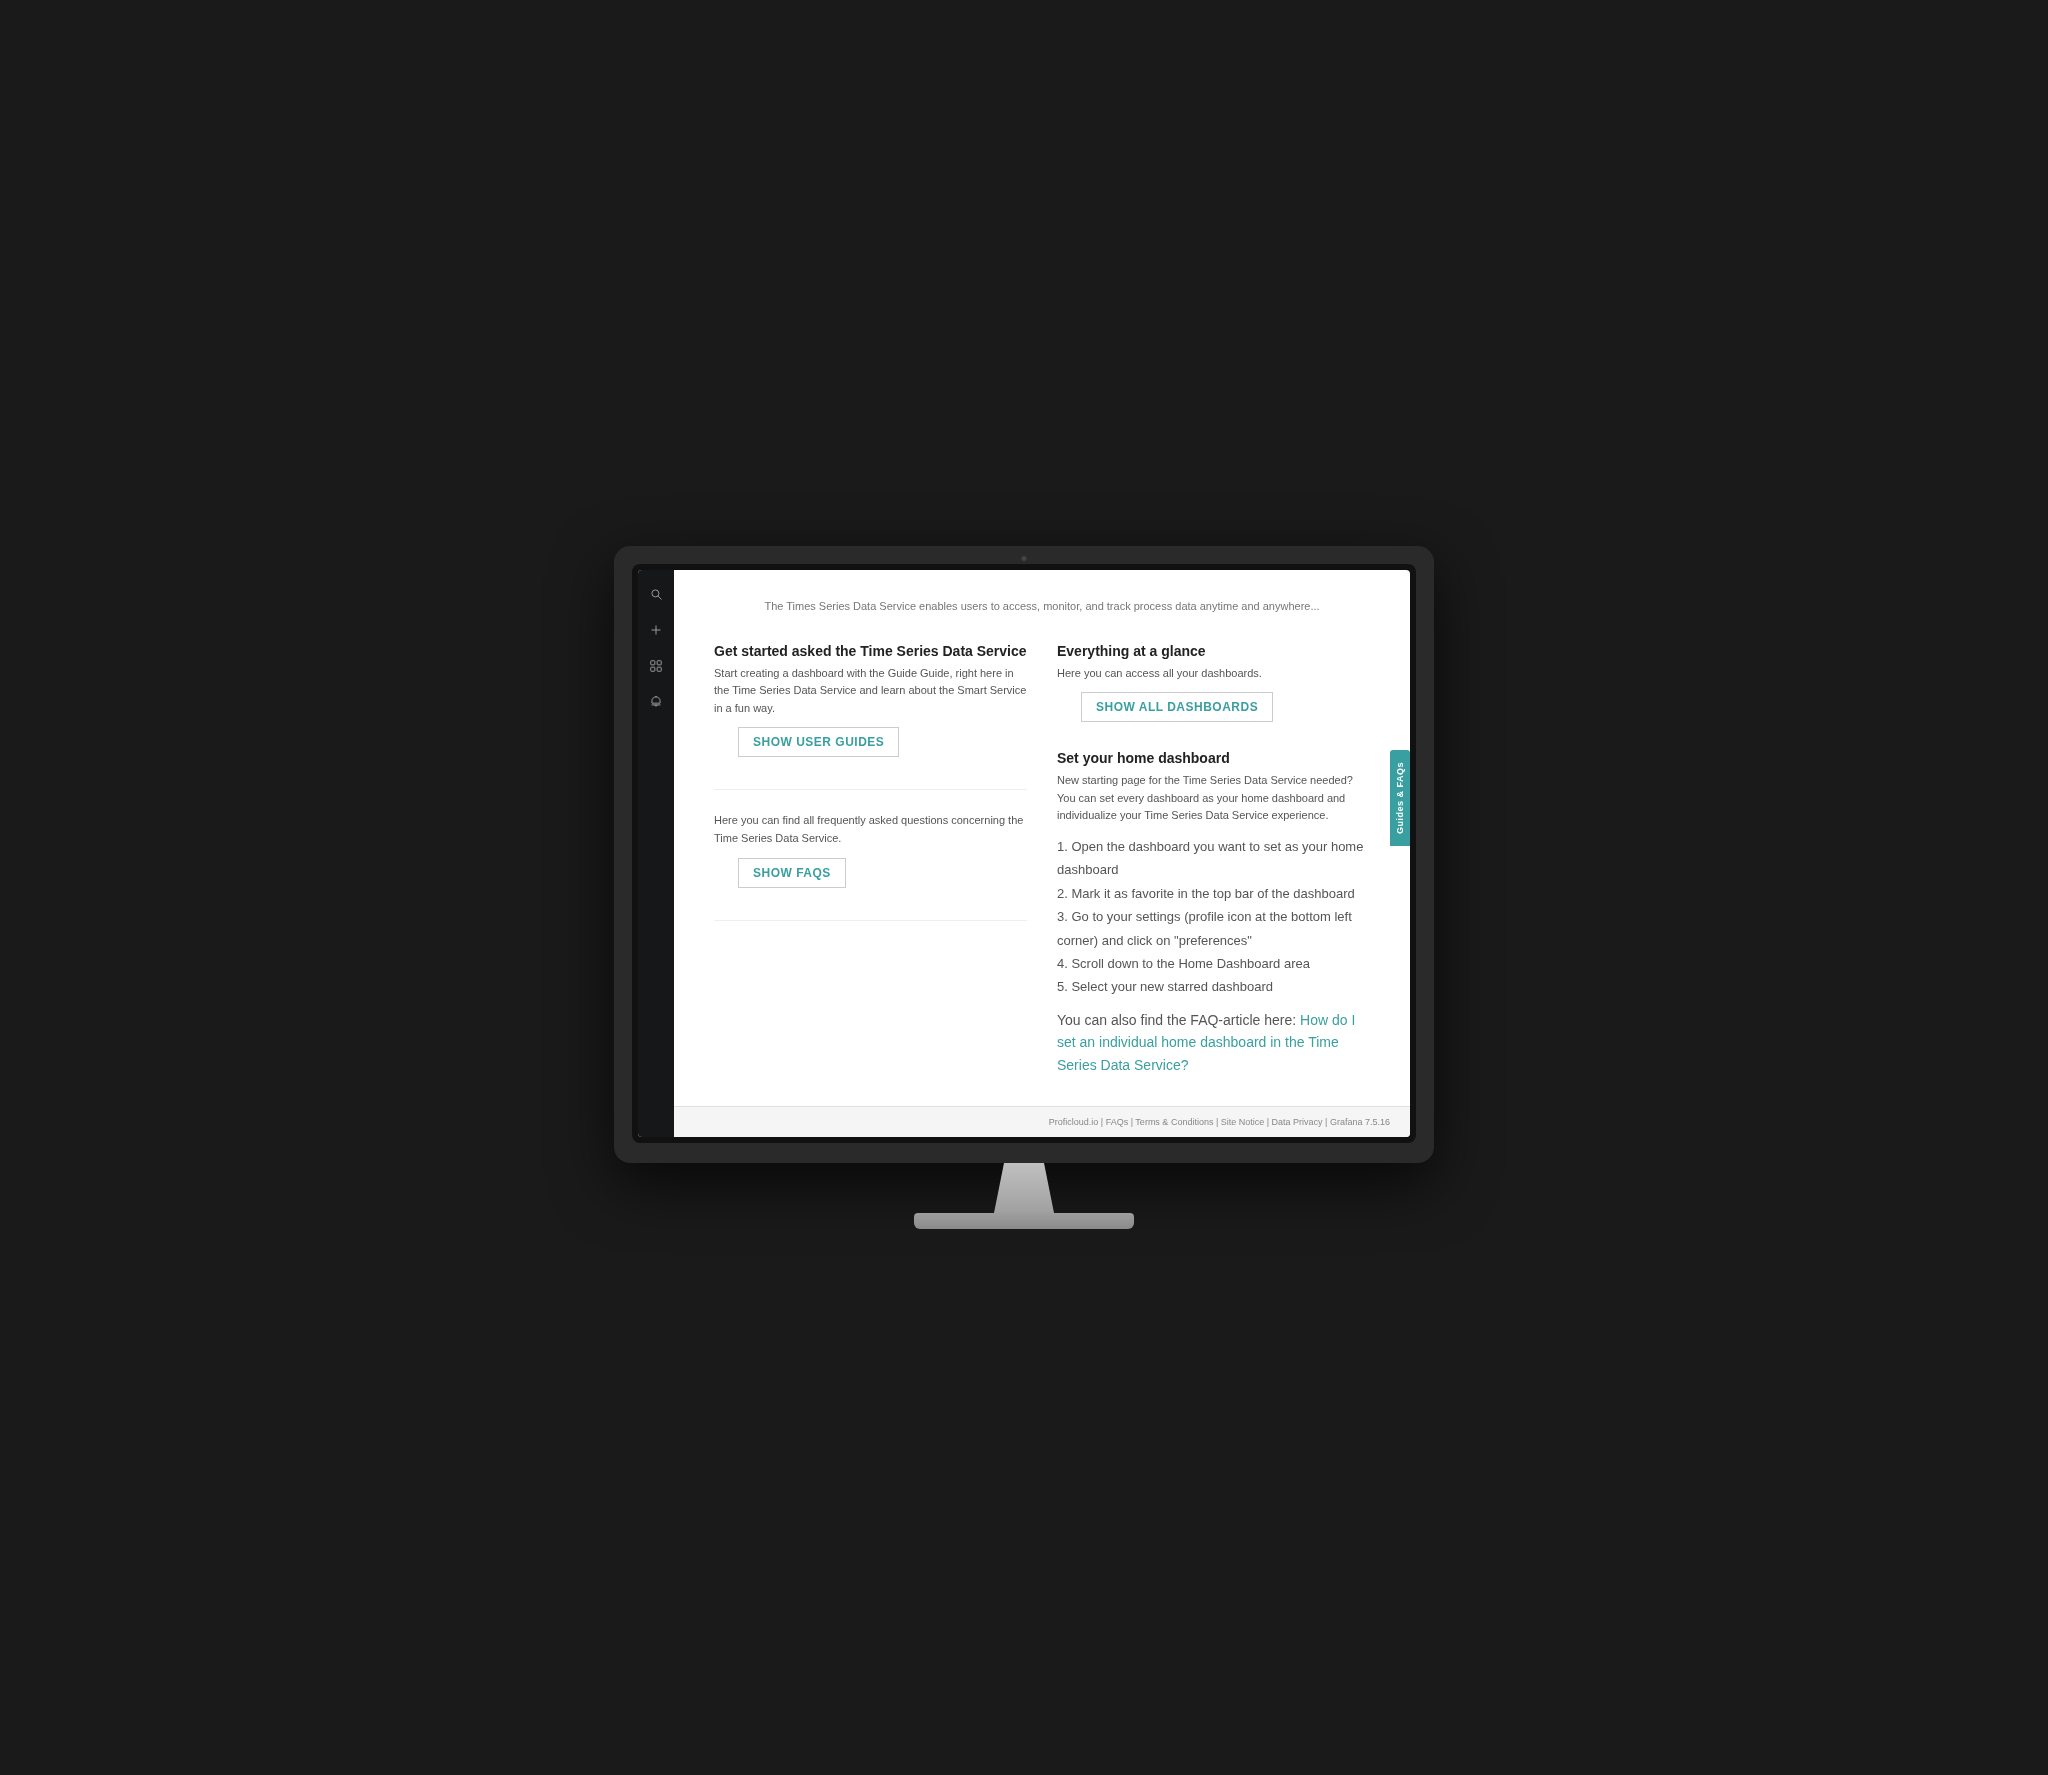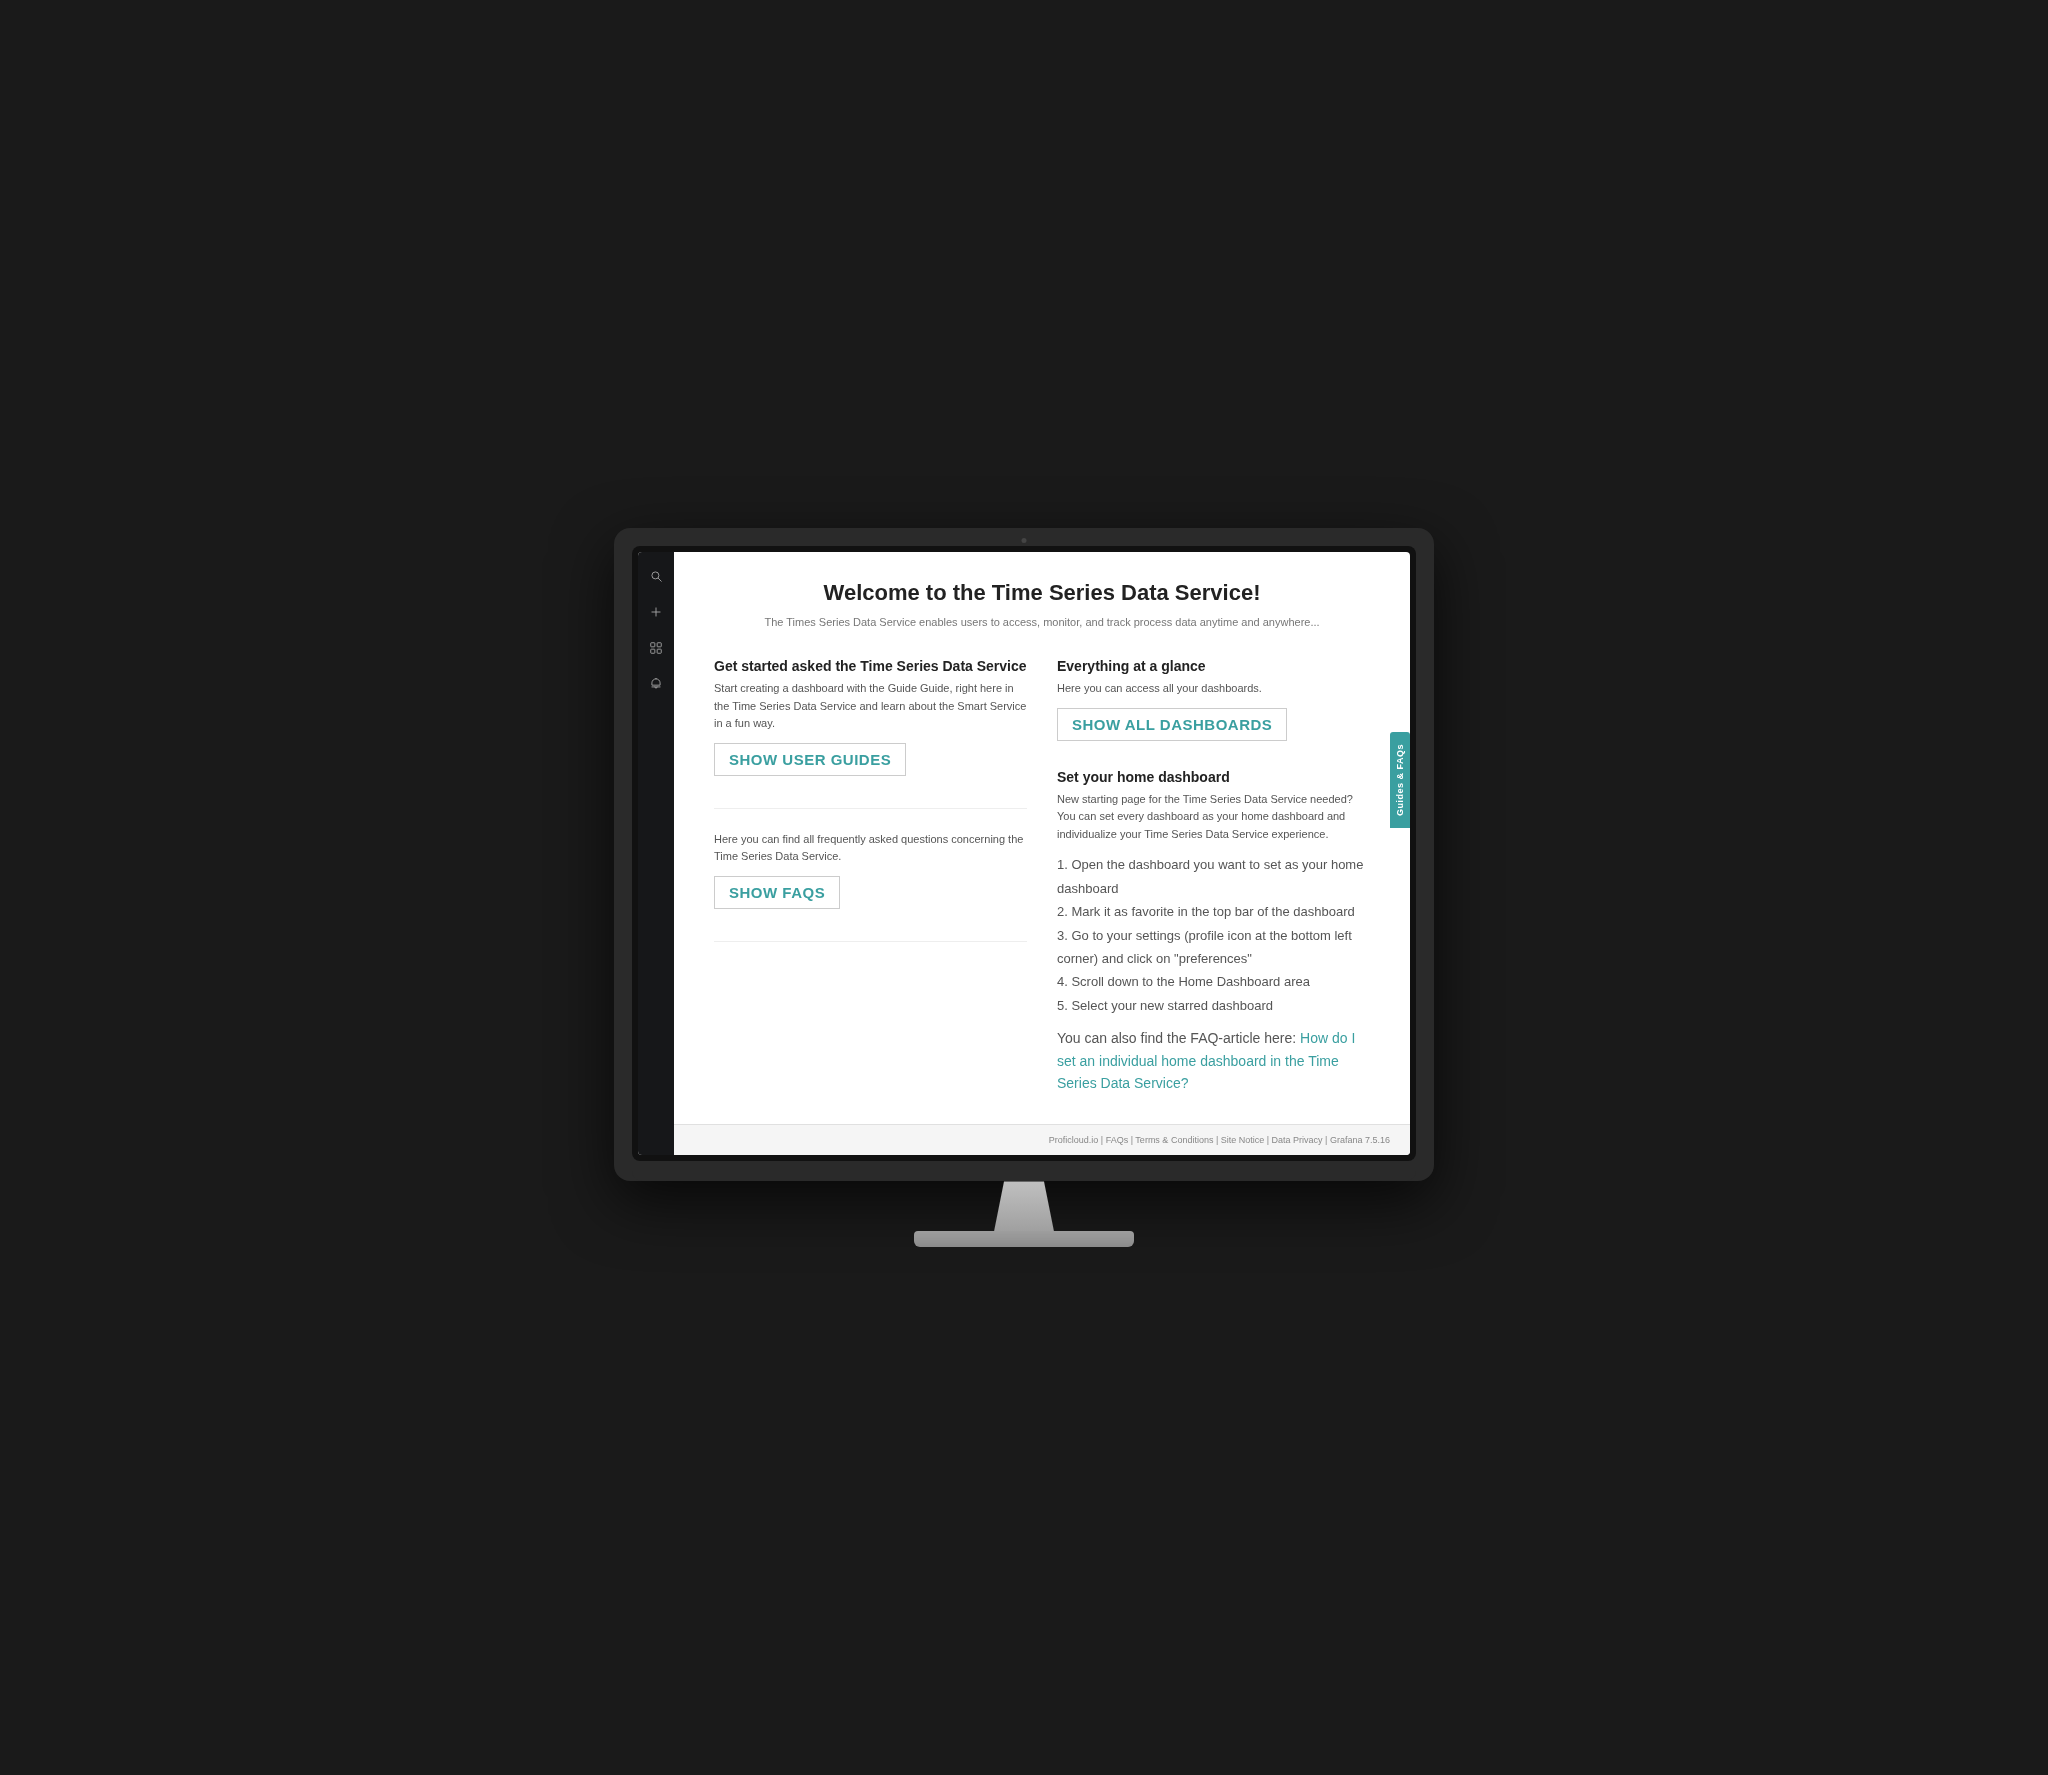--- a/index.html
+++ b/index.html
@@ -123,25 +123,26 @@
       line-height: 1.6;
       margin-bottom: 10px;
     }
 
     .btn-outline {
       display: inline-block;
       padding: 7px 14px;
       border: 1px solid #ccc;
       background: #fff;
       color: #3a9fa0;
-      font-size: 15px;
+      font-size: 12px;
       font-weight: 600;
       letter-spacing: 0.5px;
       cursor: pointer;
       text-transform: uppercase;
+      margin-left: 24px;
     }
 
     .divider {
       border: none;
       border-top: 1px solid #eee;
       margin: 4px 0;
     }
 
     .home-dashboard-steps {
       font-size: 13px;
@@ -267,21 +268,20 @@
             <svg viewBox="0 0 24 24">
               <path d="M5 17h14M12 3a7 7 0 0 1 7 7v4H5v-4a7 7 0 0 1 7-7zM10 17a2 2 0 0 0 4 0" stroke-linecap="round"></path>
             </svg>
           </div>
         </div>
 
         <div class="main-content">
           <div class="page-body">
 
             <div class="page-header">
-              <h1 class="page-title">Welcome to the Time Series Data Service!</h1>
               <p class="page-subtitle">The Times Series Data Service enables users to access, monitor, and track process data anytime and anywhere...</p>
             </div>
 
             <div class="two-col">
 
               <div class="col-left">
 
                 <div class="section-block">
                   <div class="section-title">Get started asked the Time Series Data Service</div>
                   <p class="section-text">Start creating a dashboard with the Guide Guide, right here in the Time Series Data Service and learn about the Smart Service in a fun way.</p>

